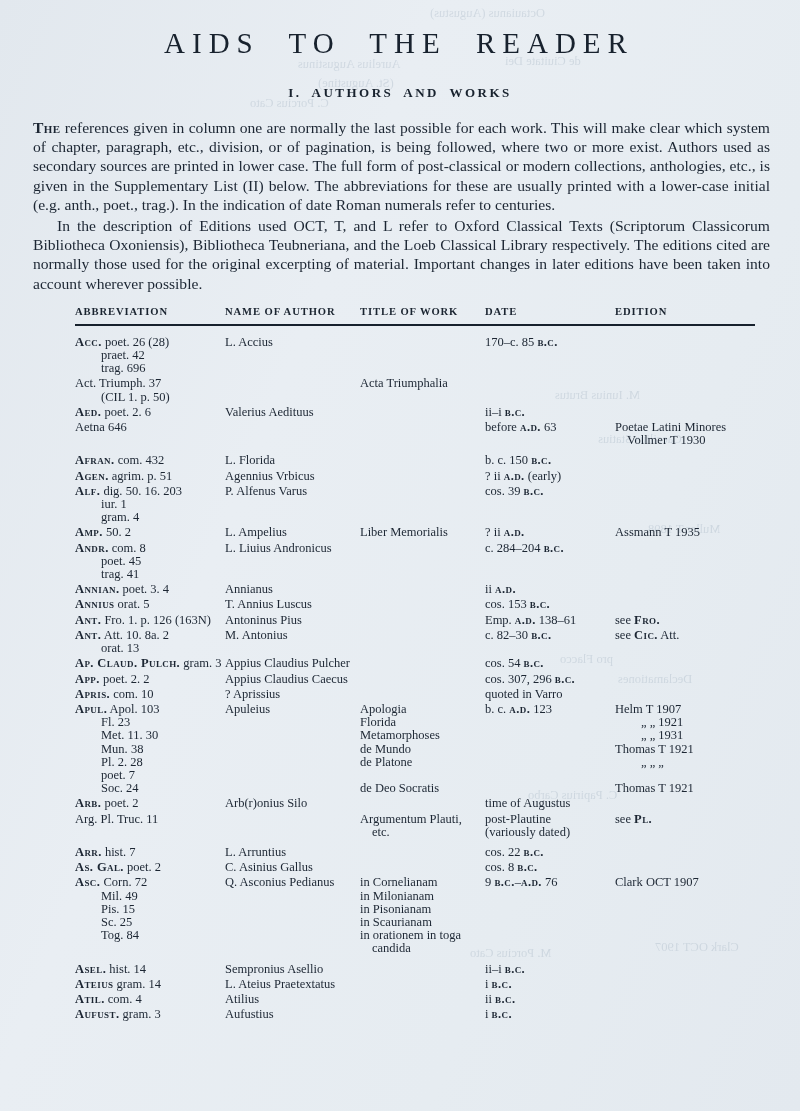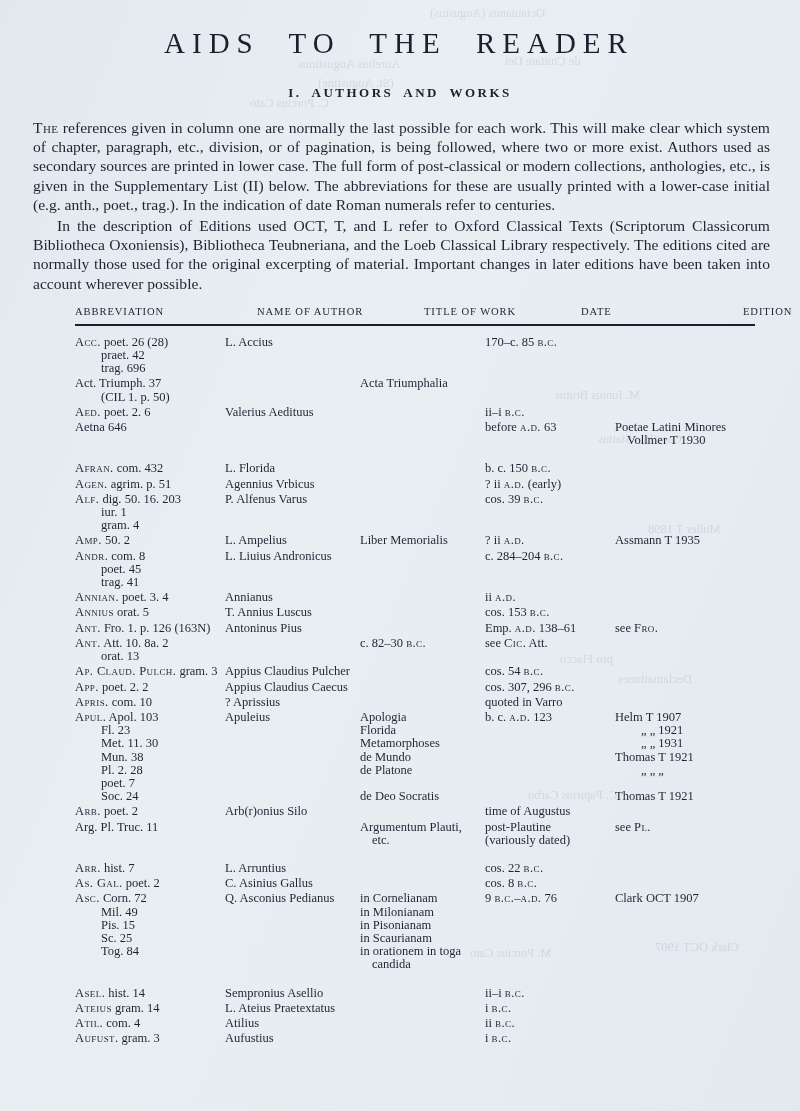--- a/index.html
+++ b/index.html
@@ -42,31 +42,31 @@
   }
   .intro p{margin:0;}
   .intro p.p2{text-indent:24px;margin-top:2px;}
 
   .tbl{margin:13px 45px 0 75px;font-size:12.5px;}
   .thead,.trow{
     display:grid;
     grid-template-columns:150px 135px 125px 130px auto;
   }
   .thead{
-    font-size:10.6px;font-weight:normal;letter-spacing:.9px;
-    padding-bottom:7px;color:#1a2430;gap:32px;
+    font-size:10.6px;font-weight:bold;letter-spacing:.9px;
+    padding-bottom:7px;color:#1a2430;
   }
   .rule{border-top:2.6px solid #17212d;margin:0 0 10px 0;}
   .tbody .trow{margin-bottom:2px;}
-  .tbody .trow.gap{margin-top:15px;}
+  .tbody .trow.gap{margin-top:7px;}
   .line{line-height:13.2px;min-height:13.2px;white-space:nowrap;}
   .ind{padding-left:26px;}
   .ind2{padding-left:12px;}
   .it{}
-  .sc{font-variant:small-caps;letter-spacing:.4px;}
+  .sc{font-variant:small-caps;letter-spacing:.4px;font-weight:bold;}
   .cell{overflow:visible;}
 </style>
 </head>
 <body>
 
 <div class="bleed" id="bleed">
     <span class="bi0">Octauianus (Augustus)</span>
     <span class="bi1">Aurelius Augustinus</span>
     <span class="bi2">de Ciuitate Dei</span>
     <span class="bi3">(St. Augustine)</span>
@@ -266,20 +266,23 @@
           </div>
           <div class="cell">
             <div class="line">see <span class="sc">Fro.</span></div>
           </div>
         </div>
         <div class="trow">
           <div class="cell">
             <div class="line"><span class="sc">Ant.</span> <span class="it">Att.</span> 10. 8a. 2</div>
             <div class="line ind"><span class="it">orat.</span> 13</div>
           </div>
+          <div class="cell">
+            <div class="line">M. Antonius</div>
+          </div>
           <div class="cell"></div>
           <div class="cell">
             <div class="line"><span class="it">c.</span> 82–30 <span class="sc">b.c.</span></div>
           </div>
           <div class="cell">
             <div class="line">see <span class="sc">Cic.</span> <span class="it">Att.</span></div>
           </div>
         </div>
         <div class="trow">
           <div class="cell">

